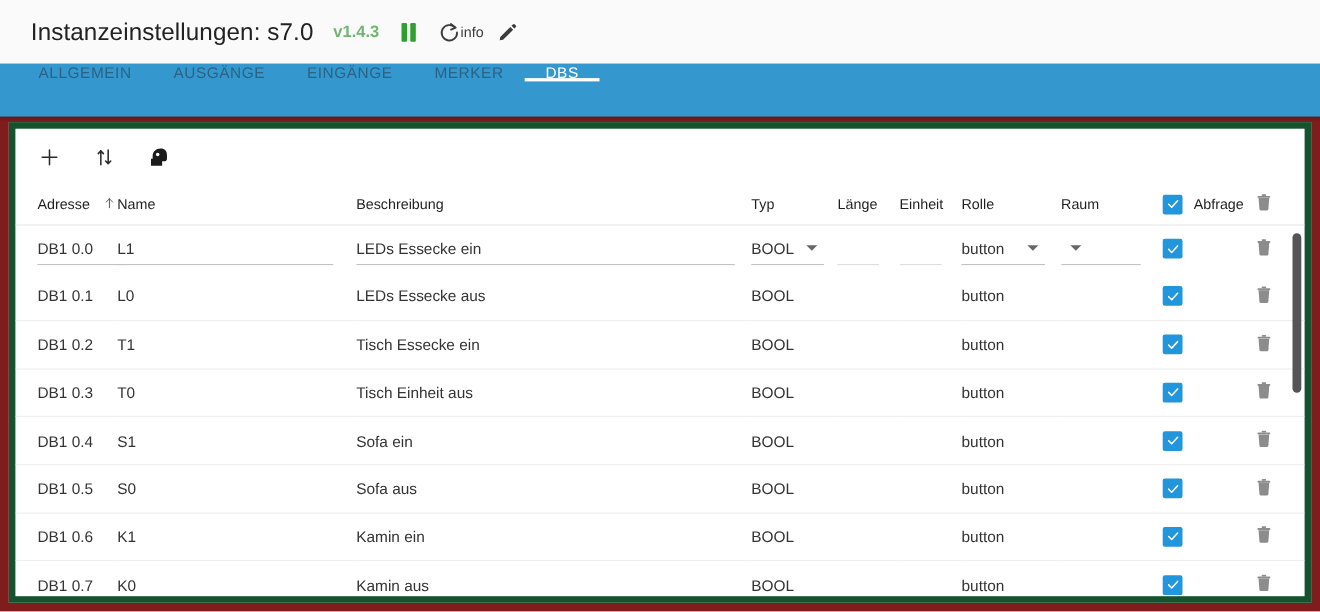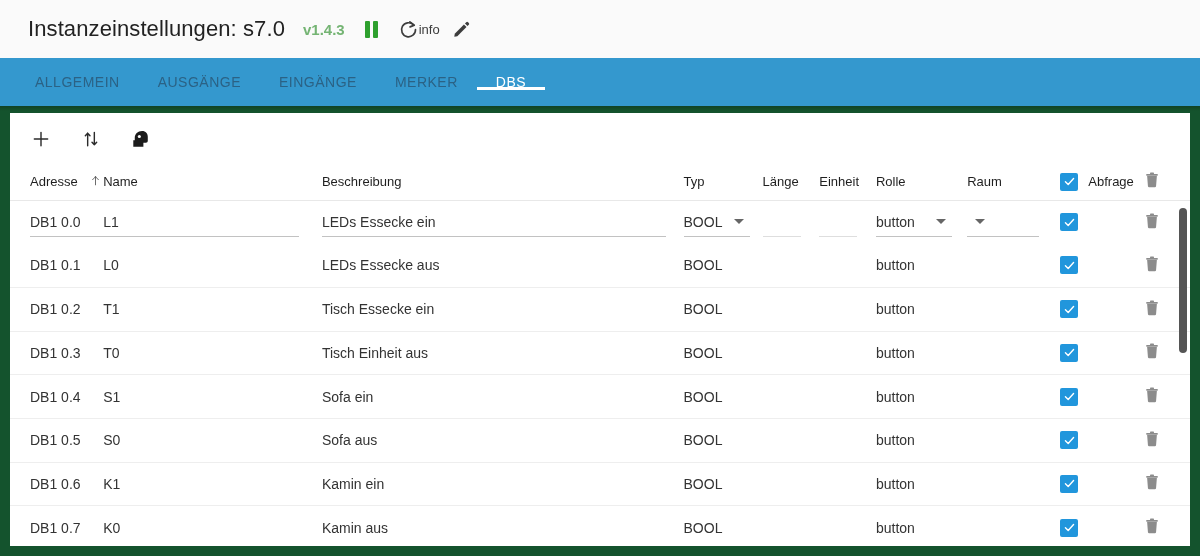--- a/index.html
+++ b/index.html
@@ -6,21 +6,21 @@
   html, body {
     margin: 0; padding: 0;
     width: 1200px; height: 556px;
     background: #e9e9e9;
     font-family: "Liberation Sans", sans-serif;
     overflow: hidden;
   }
   .app {
     position: relative;
     width: 1200px; height: 556px;
-    background: #14532d;
+    background: #7f1d1d;
     overflow: hidden;
   }
 
   
   .topbar {
     position: absolute; top: 0; left: 0;
     width: 1200px; height: 58px;
     background: #fafafa;
     display: flex; align-items: center;
     padding-left: 28px;
@@ -54,21 +54,21 @@
     color: #3c3c3c;
     white-space: nowrap;
   }
   .pencil { margin-left: 12px; }
 
   
   .tabbar {
     position: absolute; top: 58px; left: 0;
     width: 1200px; height: 48px;
     background: #3498ce;
-    display: flex; align-items: center;
+    display: flex; align-items: flex-start;
     padding-left: 16px;
   }
   .tab {
     position: relative;
     display: flex; align-items: center;
     padding: 0 19px;
     font-size: 14px;
     font-weight: 500;
     letter-spacing: .5px;
     color: #2b6285;
@@ -88,21 +88,21 @@
     width: 1200px; height: 5px;
     background: linear-gradient(to bottom, rgba(0,0,0,.20), rgba(0,0,0,0));
   }
 
   
   .card {
     position: absolute;
     top: 111px; left: 8px;
     width: 1184px; height: 437px;
     background: #ffffff;
-    border: 2px solid #14532d;
+    border: 6px solid #14532d;
     overflow: hidden;
   }
 
   
   .toolbar {
     height: 51px;
     display: flex; align-items: center;
     padding-left: 18px;
     gap: 24px;
   }

